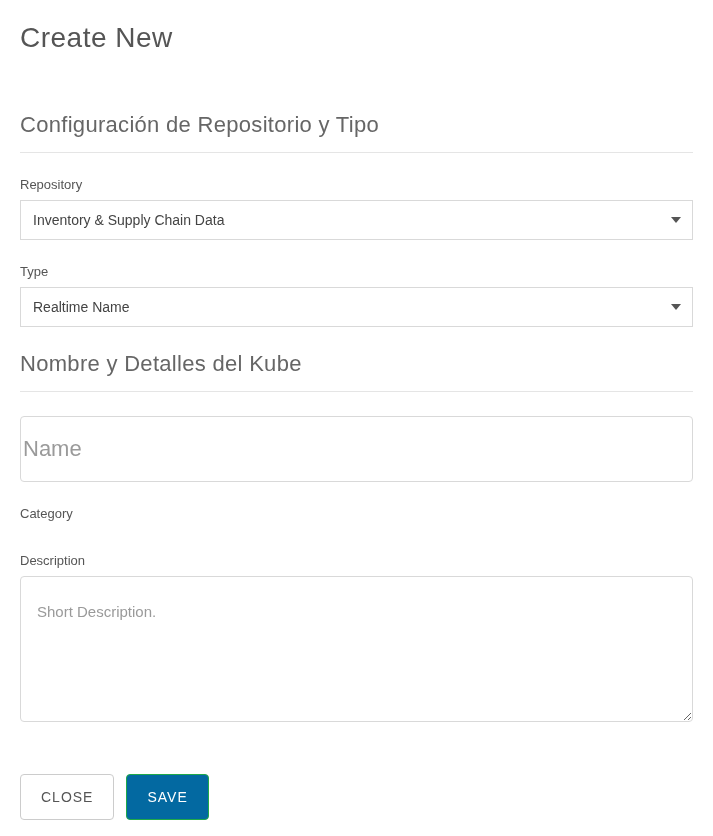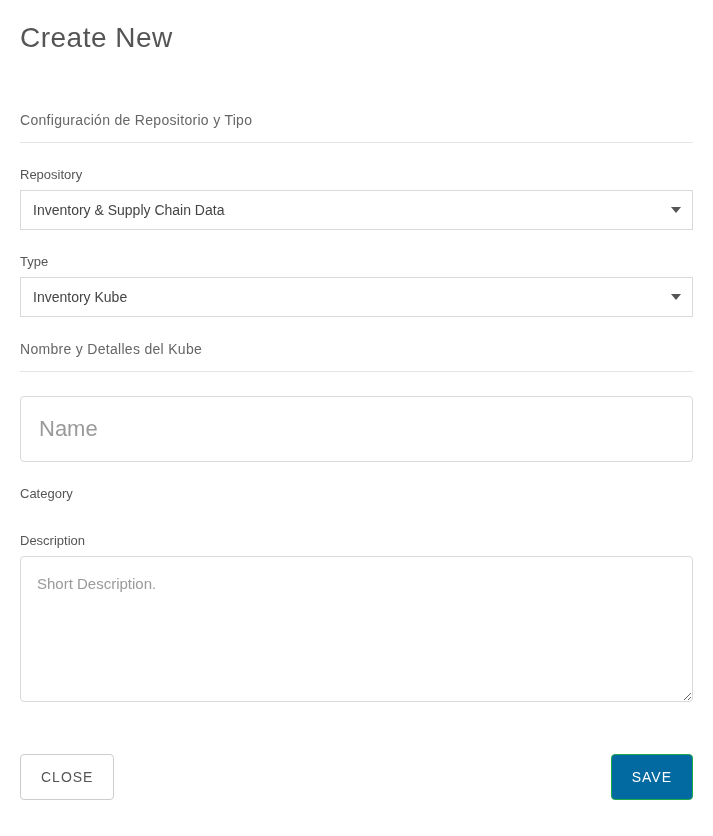--- a/index.html
+++ b/index.html
@@ -1,48 +1,48 @@
 <!DOCTYPE html>
 <html><head>
 <meta charset="utf-8">
 <style>
   * { box-sizing: border-box; margin: 0; padding: 0; }
   html, body { width: 713px; height: 836px; background: #fff; font-family: "Helvetica Neue", Arial, sans-serif; color: #444; }
   .page { padding: 22px 20px 20px 20px; }
   .page-title { font-size: 28px; font-weight: 400; color: #555; letter-spacing: 0.5px; margin-bottom: 58px; }
-  .section-title { font-size: 14px; font-weight: 400; color: #666; letter-spacing: 0.3px; margin-bottom: 14px; }
+  .section-title { font-size: 22px; font-weight: 400; color: #666; letter-spacing: 0.3px; margin-bottom: 14px; }
   hr.sep { border: none; border-top: 1px solid #e5e5e5; margin-bottom: 18px; }
   .field-label { font-size: 13px; color: #555; margin-bottom: 8px; display: block; }
   .select-wrap { position: relative; width: 100%; }
   .select {
     width: 100%; height: 40px; border: 1px solid #d9d9d9; border-radius: 0;
     background: #fff; padding: 0 40px 0 12px; font-size: 14px; color: #444;
     display: flex; align-items: center; cursor: pointer;
   }
   .select.placeholder { color: #888; }
   .caret {
     position: absolute; right: 12px; top: 50%; transform: translateY(-50%);
     width: 0; height: 0; border-left: 5px solid transparent; border-right: 5px solid transparent;
     border-top: 6px solid #555;
   }
   .field-block { margin-bottom: 18px; margin-top: 24px; }
   .name-input {
     width: 100%; height: 66px; border: 1px solid #d9d9d9; border-radius: 4px;
-    padding: 0 18px; font-size: 22px; color: #444; outline: none;
+    padding: 0 2px; font-size: 22px; color: #444; outline: none;
   }
   .name-input::placeholder { color: #9a9a9a; }
   .row { display: flex; gap: 36px; }
   .col { flex: 1; }
   .textarea {
     width: 100%; height: 146px; border: 1px solid #d9d9d9; border-radius: 4px;
-    padding: 18px 16px; font-size: 15px; font-family: inherit; color: #444;
+    padding: 26px 16px; font-size: 15px; font-family: inherit; color: #444;
     resize: both; outline: none;
   }
   .textarea::placeholder { color: #9a9a9a; }
-  .footer { display: flex; justify-content: space-between; gap: 12px; margin-top: 48px; }
+  .footer { display: flex; justify-content: flex-start; gap: 12px; margin-top: 48px; }
   .btn {
     height: 46px; padding: 0 20px; border-radius: 4px; font-size: 14px;
     letter-spacing: 1px; cursor: pointer; display: inline-flex; align-items: center;
     justify-content: center;
   }
   .btn-close { background: #fff; border: 1px solid #ccc; color: #555; }
   .btn-save { background: #0369a1; border: 1px solid #1fa94a; color: #fff; font-weight: 500; }
   .section2-top { margin-top: 24px; }
 </style>
 </head>
@@ -62,21 +62,21 @@
         <span>Inventory &amp; Supply Chain Data</span>
       </div>
       <span class="caret"></span>
     </div>
   </div>
 
   <div class="field-block">
     <label class="field-label">Type</label>
     <div class="select-wrap">
       <div class="select">
-        <span>Inventory Kube</span>
+        <span>Realtime Name</span>
       </div>
       <span class="caret"></span>
     </div>
   </div>
 
   <h2 class="section-title section2-top">Nombre y Detalles del Kube</h2>
   <hr class="sep">
 
   <div class="field-block">
     <input type="text" class="name-input" placeholder="Name" style="">

